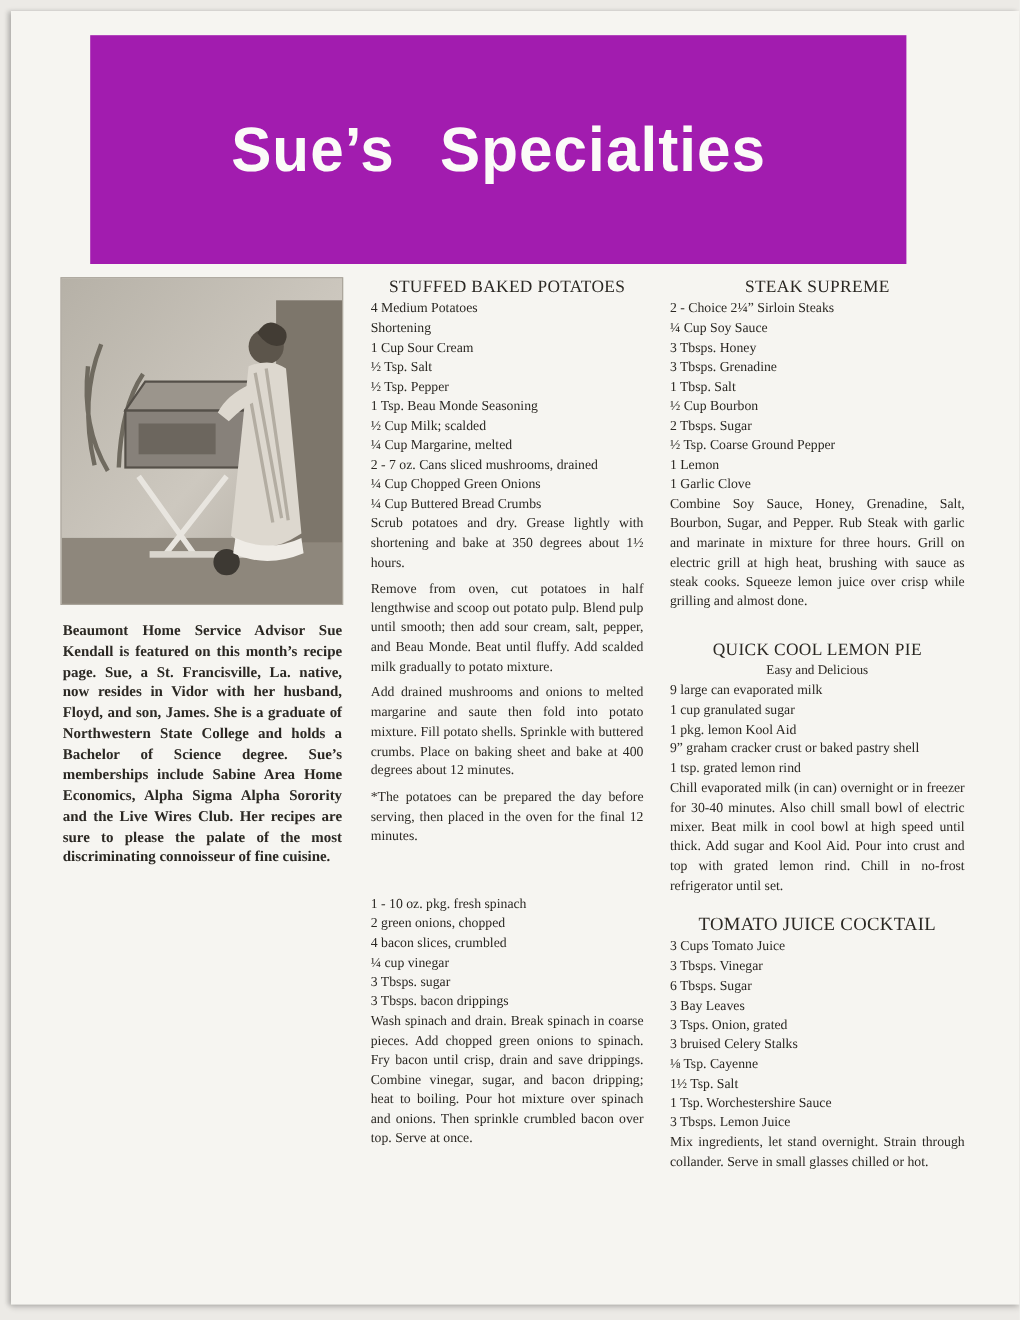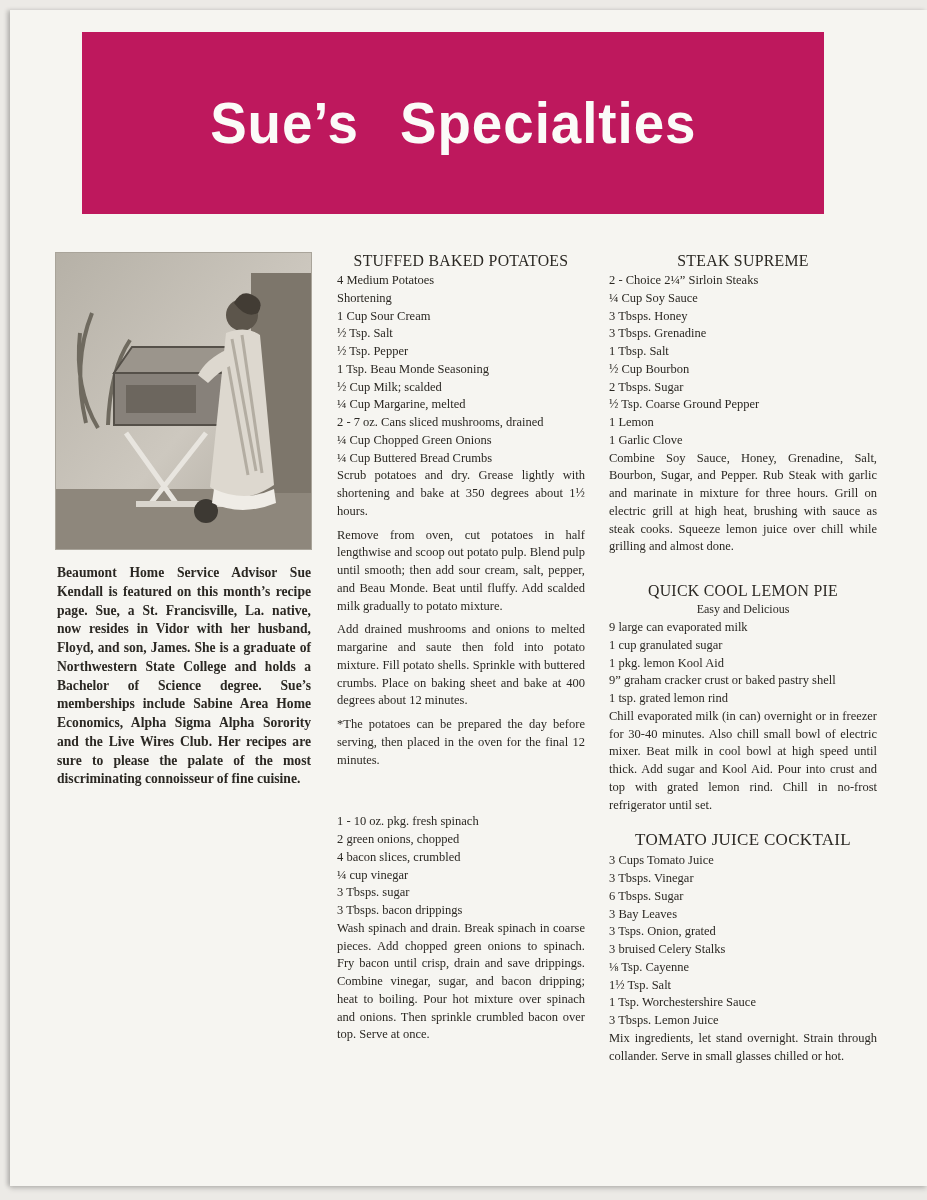--- a/index.html
+++ b/index.html
@@ -8,22 +8,22 @@
     background:#eceae6;
     font-family:"Liberation Serif", serif;
     color:#2b2823;
   }
   .sheet{
     position:absolute;left:10px;top:10px;right:0;bottom:14px;
     background:#f6f5f1;
     box-shadow:-3px 0 4px rgba(0,0,0,.18), 0 3px 5px rgba(0,0,0,.15);
   }
   .banner{
-    position:absolute;left:82px;top:32px;width:742px;height:182px;
-    background:#be185d;
+    position:absolute;left:82px;top:32px;width:742px;height:208px;
+    background:#a21caf;
     display:flex;align-items:center;justify-content:center;
   }
   .banner h1{
     margin:0;color:#fbfbf8;
     font-family:"Liberation Sans", sans-serif;
     font-weight:700;font-size:57px;letter-spacing:1px;word-spacing:26px;
     transform:scaleX(.96);
   }
   .content{
     position:absolute;left:55px;top:252px;width:822px;
@@ -154,21 +154,21 @@
           <p>3  Tbsps.  Honey</p>
           <p>3  Tbsps.  Grenadine</p>
           <p>1  Tbsp.  Salt</p>
           <p>½  Cup Bourbon</p>
           <p>2  Tbsps.  Sugar</p>
           <p>½  Tsp. Coarse Ground Pepper</p>
           <p>1  Lemon</p>
           <p>1  Garlic Clove</p>
         </div>
       <div class="steps">
-          <p>Combine Soy Sauce, Honey, Grenadine, Salt, Bourbon, Sugar, and Pepper.  Rub Steak with garlic and marinate in mixture for three hours.  Grill on electric grill at high heat, brushing with sauce as steak cooks.  Squeeze lemon juice over chill while grilling and almost done.</p>
+          <p>Combine Soy Sauce, Honey, Grenadine, Salt, Bourbon, Sugar, and Pepper.  Rub Steak with garlic and marinate in mixture for three hours.  Grill on electric grill at high heat, brushing with sauce as steak cooks.  Squeeze lemon juice over crisp while grilling and almost done.</p>
         </div>
     </section>
 
     <section class="recipe">
       <h2>QUICK COOL LEMON PIE</h2>
       <p class="subtitle">Easy  and  Delicious</p>
       <div class="ing">
           <p>9  large can evaporated milk</p>
           <p>1  cup granulated sugar</p>
           <p>1  pkg. lemon Kool Aid</p>

